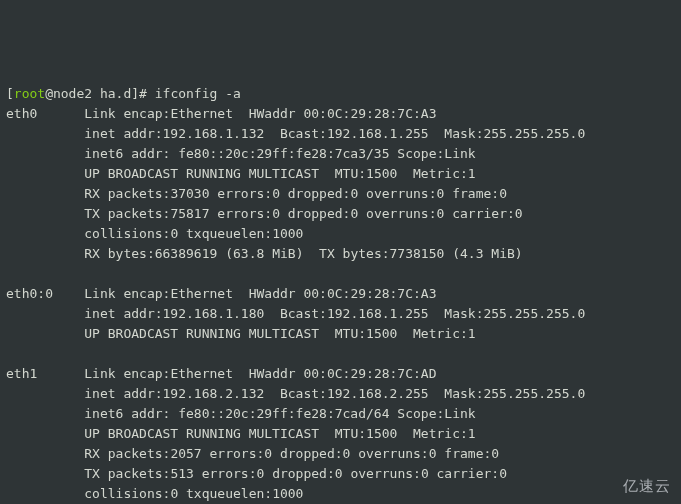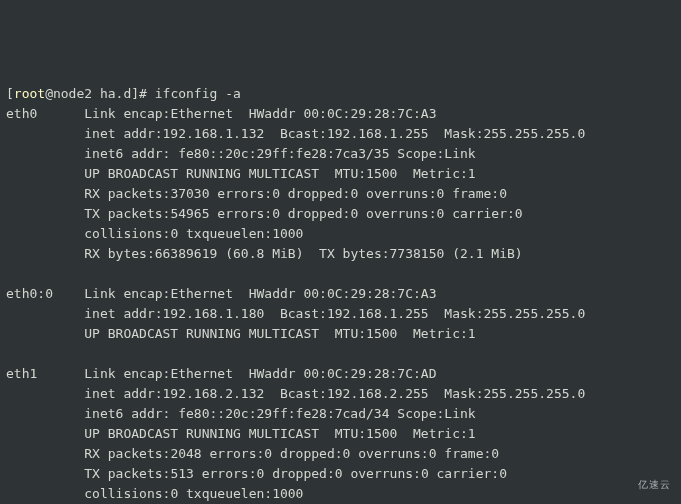--- a/index.html
+++ b/index.html
@@ -13,28 +13,28 @@
   body {
     font-family: "DejaVu Sans Mono", "Liberation Mono", Consolas, monospace;
     font-size: 13px;
     line-height: 20px;
     color: #d3d7cf;
     white-space: pre;
     padding: 4px 6px 0 6px;
     position: relative;
     box-sizing: border-box;
   }
-  .prompt-user { color: #fef9c3; }
+  .prompt-user { color: #84cc16; }
   .watermark {
     position: absolute;
     right: 10px;
     bottom: 8px;
     color: #bfc3c8;
-    font-family: Liberation Mono, monospace;
-    font-size: 10px;
+    font-family: Liberation Sans, sans-serif;
+    font-size: 15px;
     letter-spacing: 1px;
     display: flex;
     align-items: center;
     gap: 4px;
     opacity: 0.85;
   }
   .watermark .cloud {
     display: inline-block;
     width: 22px;
     height: 14px;
@@ -44,33 +44,33 @@
 <body>
 
 
 
 <div><span>[<span class="prompt-user">root</span>@<span>node2</span> <span>ha.d</span>]<span>#</span> <span>ifconfig -a</span></span>
 <span><span>eth0</span>      Link encap:<span>Ethernet</span>  HWaddr <span>00:0C:29:28:7C:A3</span>
           inet addr:<span>192.168.1.132</span>  Bcast:<span>192.168.1.255</span>  Mask:<span>255.255.255.0</span>
           inet6 addr: <span>fe80::20c:29ff:fe28:7ca3/35</span> Scope:<span>Link</span>
           <span>UP BROADCAST RUNNING MULTICAST</span>  MTU:<span>1500</span>  Metric:<span>1</span>
           RX packets:<span>37030</span> errors:<span>0</span> dropped:<span>0</span> overruns:<span>0</span> frame:<span>0</span>
-          TX packets:<span>54965</span> errors:<span>0</span> dropped:<span>0</span> overruns:<span>0</span> carrier:<span>0</span>
+          TX packets:<span>75817</span> errors:<span>0</span> dropped:<span>0</span> overruns:<span>0</span> carrier:<span>0</span>
           collisions:<span>0</span> txqueuelen:<span>1000</span>
-          RX bytes:<span>66389619</span> (<span>60.8 MiB</span>)  TX bytes:<span>7738150</span> (<span>2.1 MiB</span>)</span>
+          RX bytes:<span>66389619</span> (<span>63.8 MiB</span>)  TX bytes:<span>7738150</span> (<span>4.3 MiB</span>)</span>
 
 <span><span>eth0:0</span>    Link encap:<span>Ethernet</span>  HWaddr <span>00:0C:29:28:7C:A3</span>
           inet addr:<span>192.168.1.180</span>  Bcast:<span>192.168.1.255</span>  Mask:<span>255.255.255.0</span>
           <span>UP BROADCAST RUNNING MULTICAST</span>  MTU:<span>1500</span>  Metric:<span>1</span></span>
 
 <span><span>eth1</span>      Link encap:<span>Ethernet</span>  HWaddr <span>00:0C:29:28:7C:AD</span>
           inet addr:<span>192.168.2.132</span>  Bcast:<span>192.168.2.255</span>  Mask:<span>255.255.255.0</span>
-          inet6 addr: <span>fe80::20c:29ff:fe28:7cad/34</span> Scope:<span>Link</span>
+          inet6 addr: <span>fe80::20c:29ff:fe28:7cad/64</span> Scope:<span>Link</span>
           <span>UP BROADCAST RUNNING MULTICAST</span>  MTU:<span>1500</span>  Metric:<span>1</span>
-          RX packets:<span>2048</span> errors:<span>0</span> dropped:<span>0</span> overruns:<span>0</span> frame:<span>0</span>
+          RX packets:<span>2057</span> errors:<span>0</span> dropped:<span>0</span> overruns:<span>0</span> frame:<span>0</span>
           TX packets:<span>513</span> errors:<span>0</span> dropped:<span>0</span> overruns:<span>0</span> carrier:<span>0</span>
           collisions:<span>0</span> txqueuelen:<span>1000</span>
           RX bytes: ()  TX bytes: ()</span>
 
 </div>
 
 <div class="watermark">
   <span class="cloud">
     
   </span>

